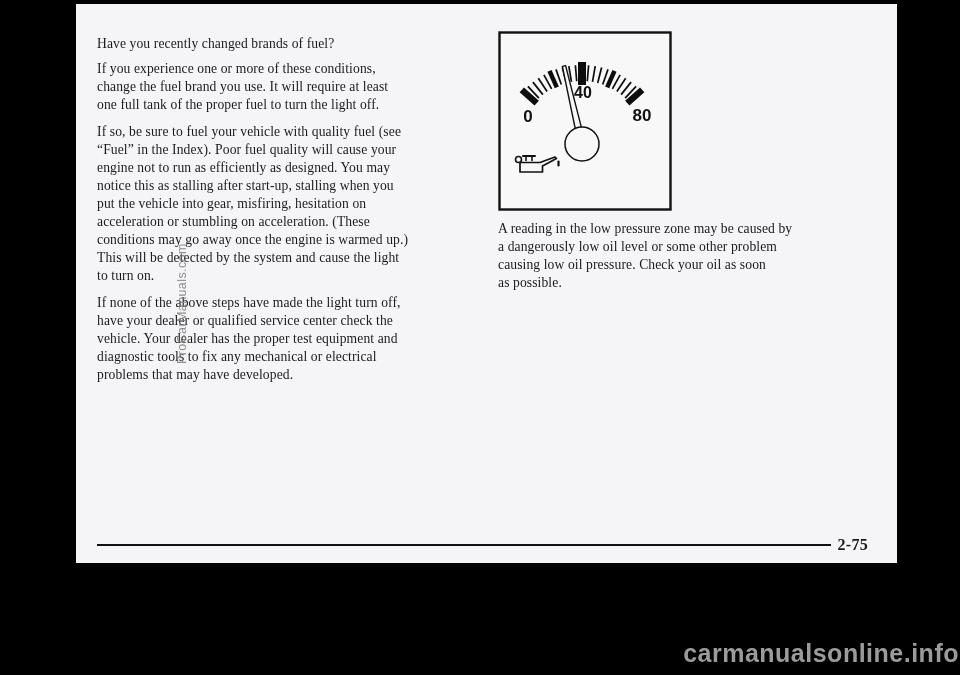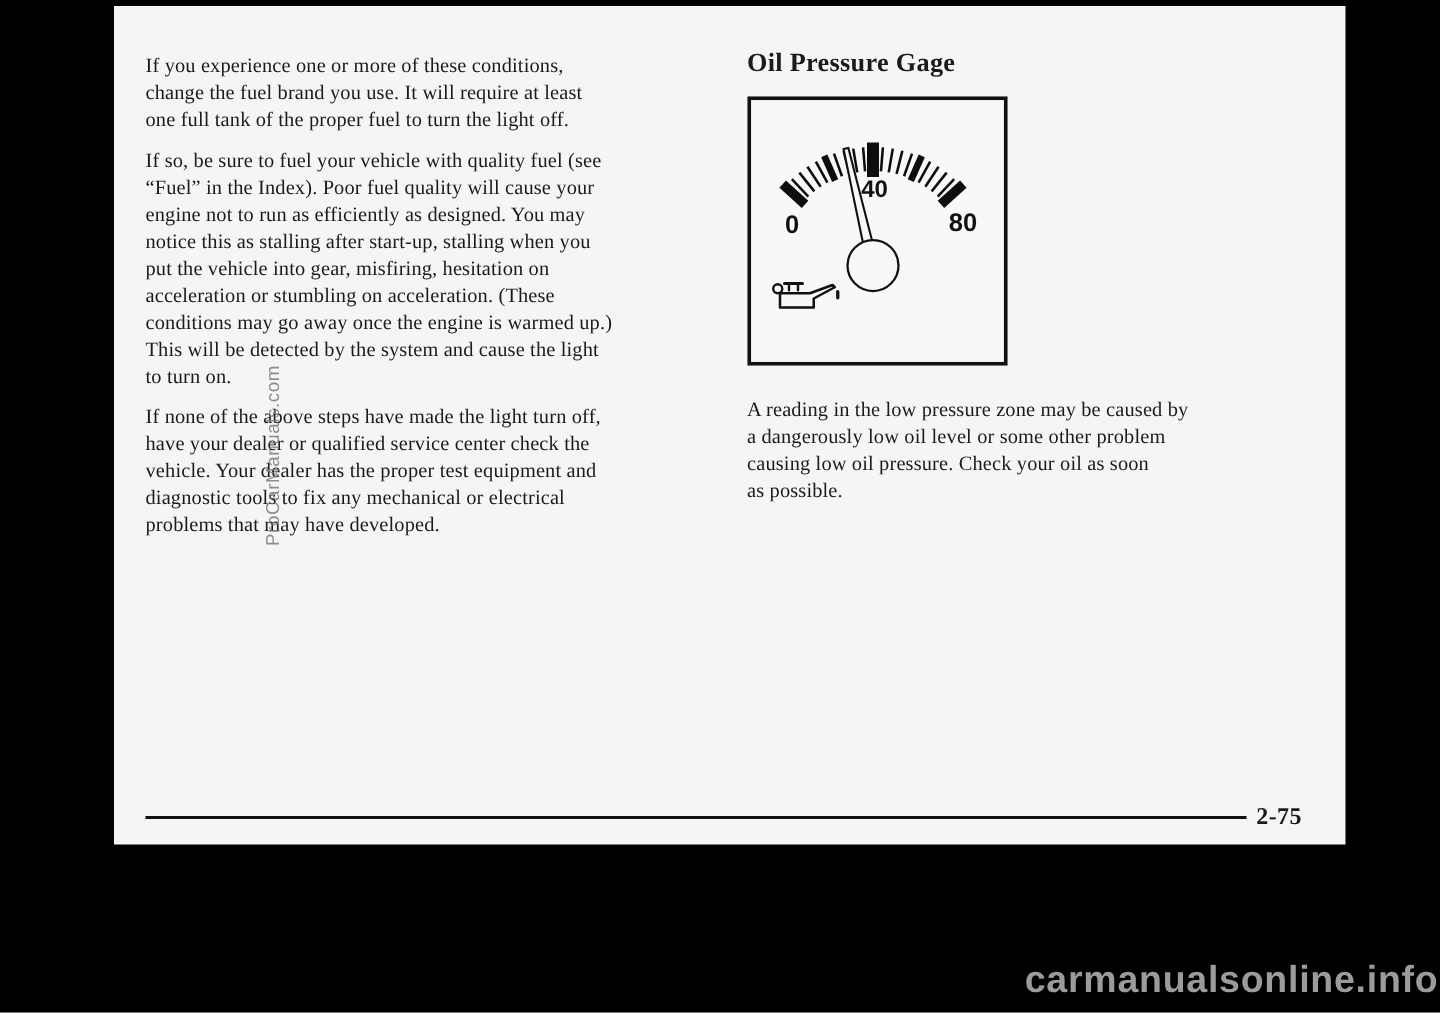--- a/index.html
+++ b/index.html
@@ -20,21 +20,21 @@
   .question{margin-bottom:7px;}
   .para{margin-bottom:9px;}
 
   .heading{font-size:17.5px; font-weight:bold; letter-spacing:.2px; margin-bottom:12px;}
 
   .gauge-row{display:flex; align-items:flex-start;}
   .gauge-svg{flex:0 0 auto; display:block;}
   .side-para{margin:3px 0 0 8px; width:214px;}
 
   .rp1{margin-top:22px;}
-  .rp2{margin-top:20px;}
+  .rp2{margin-top:9px;}
 
   .footer{
     position:absolute; left:21px; top:531px; width:771px; height:20px;
     display:flex; align-items:center;text-align:center;
   }
   .rule{flex:1; height:2.5px; background:#111;}
   .pagenum{margin-left:6px; font-size:16px; font-weight:bold; letter-spacing:.3px;}
 
   .watermark{
     position:absolute; left:99px; top:360px; width:170px;
@@ -50,41 +50,41 @@
   }
 
   .gauge-label{font-family:"Liberation Sans", sans-serif; font-weight:bold; fill:#111;}
 </style>
 </head>
 <body>
 
 <div class="page">
 
   <div class="col-left">
+    <div class="bodytext question">Have you recently changed brands of fuel?</div>
     <div class="bodytext para">If you experience one or more of these conditions,
 change the fuel brand you use. It will require at least
 one full tank of the proper fuel to turn the light off.</div>
     <div class="bodytext para">If so, be sure to fuel your vehicle with quality fuel (see
 “Fuel” in the Index). Poor fuel quality will cause your
 engine not to run as efficiently as designed. You may
 notice this as stalling after start-up, stalling when you
 put the vehicle into gear, misfiring, hesitation on
 acceleration or stumbling on acceleration. (These
 conditions may go away once the engine is warmed up.)
 This will be detected by the system and cause the light
 to turn on.</div>
     <div class="bodytext para">If none of the above steps have made the light turn off,
 have your dealer or qualified service center check the
 vehicle. Your dealer has the proper test equipment and
 diagnostic tools to fix any mechanical or electrical
 problems that may have developed.</div>
   </div>
 
   <div class="col-right">
-    <h2 class="heading">Oil Pressure Gage</h2>
 
     <div class="gauge-row">
       <svg class="gauge-svg" width="174" height="180" viewBox="0 0 174 180">
         <rect x="1.5" y="1.5" width="171" height="177" fill="#f9f8f9" stroke="#111" stroke-width="2.4"></rect>
         <g id="gauge-ticks">
             <line x1="38.7" y1="72.2" x2="23.8" y2="58.8" stroke="#0d0d0d" stroke-width="6.5"></line>
             <line x1="40.9" y1="67.1" x2="29.9" y2="55.4" stroke="#0d0d0d" stroke-width="1.7"></line>
             <line x1="44.9" y1="63.6" x2="34.9" y2="51.1" stroke="#0d0d0d" stroke-width="1.7"></line>
             <line x1="49.1" y1="60.5" x2="40.3" y2="47.2" stroke="#0d0d0d" stroke-width="1.7"></line>
             <line x1="53.6" y1="57.8" x2="45.9" y2="43.8" stroke="#0d0d0d" stroke-width="1.7"></line>

